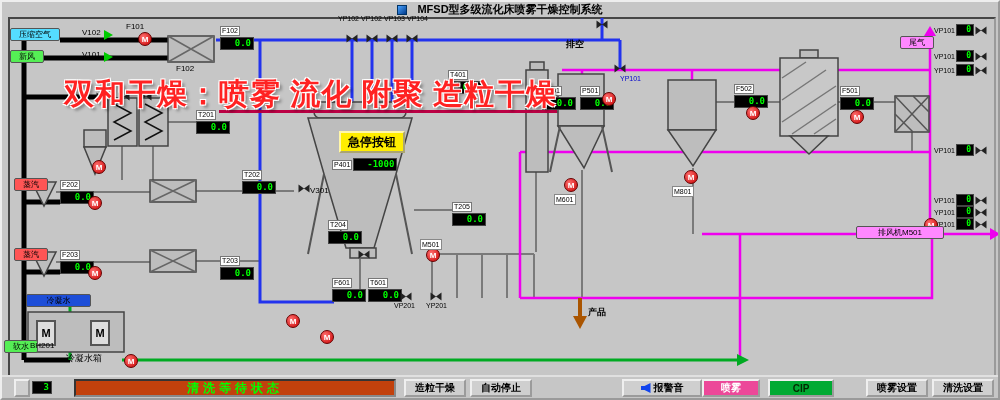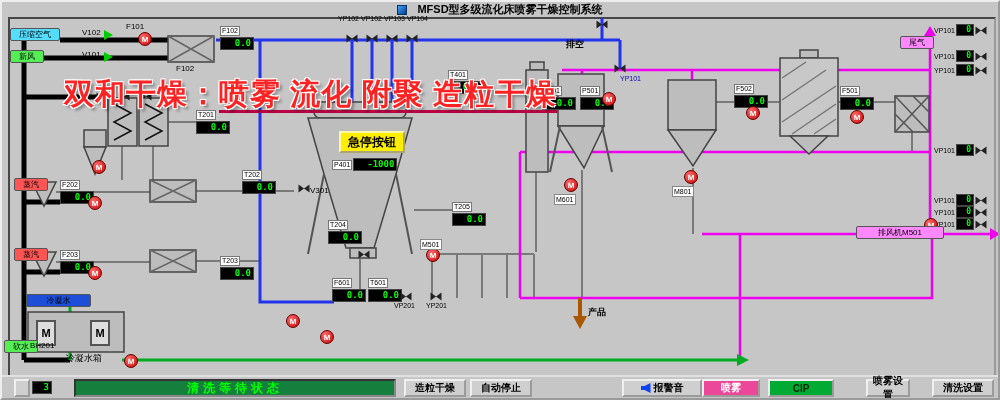--- a/index.html
+++ b/index.html
@@ -44,21 +44,21 @@
   #estop{position:absolute;left:337px;top:129px;width:66px;height:22px;z-index:4;background:#ffee00;
     border:2px outset #fff6aa;color:#000;font-weight:bold;font-size:12px;display:flex;align-items:center;
     justify-content:center;cursor:pointer}
   
   #bottombar{position:absolute;left:0;right:0;bottom:0;height:23px;background:#c6c6c6;border-top:2px outset #e0e0e0;z-index:6}
   .btn3d{position:absolute;top:2px;height:18px;background:#cfcfcf;border:2px outset #efefef;font-size:10px;
     font-weight:bold;color:#000;display:flex;align-items:center;justify-content:center;
     font-family:inherit;padding:0 2px;cursor:pointer}
   #btn-spray{background:#ec4899;color:#fff}
   #btn-cip{background:#00aa33;color:#002a00}
-  #statusbox{position:absolute;left:72px;top:2px;width:322px;height:18px;background:#15803d;border:2px inset #888;
+  #statusbox{position:absolute;left:72px;top:2px;width:322px;height:18px;background:#c2410c;border:2px inset #888;
     color:#00ff00;font-size:12px;font-weight:bold;display:flex;align-items:center;justify-content:center;letter-spacing:4px}
   #counter{position:absolute;left:30px;top:4px;min-width:20px}
   #btn-mini{left:12px;width:16px}
   .spk{display:inline-block;width:10px;height:10px;margin-right:3px;background:#1144ee;
     clip-path:polygon(0 30%,40% 30%,100% 0,100% 100%,40% 70%,0 70%)}
 </style>
 </head>
 <body>
 
 <div id="screen">
@@ -200,21 +200,21 @@
     <div class="disp-val" id="counter">3</div>
     <div id="statusbox">清洗等待状态</div>
     <button class="btn3d" style="left:402px;width:62px">造粒干燥</button>
     <button class="btn3d" style="left:468px;width:62px">自动停止</button>
     <button class="btn3d" style="left:620px;width:80px">
         <span class="spk"></span>
         <span>报警音</span>
       </button>
     <button class="btn3d" id="btn-spray" style="left:700px;width:58px">喷雾</button>
     <button class="btn3d" id="btn-cip" style="left:766px;width:66px">CIP</button>
-    <button class="btn3d" style="left:864px;width:44px">喷雾设置</button>
+    <button class="btn3d" style="left:864px;width:62px">喷雾设置</button>
     <button class="btn3d" style="left:930px;width:62px">清洗设置</button>
   </div>
 
 <div class="disp" style="left: 218px; top: 24px;">
       <div class="disp-tag">F102</div>
       <div class="disp-val">0.0</div>
     </div>
     <div class="disp" style="left: 194px; top: 108px;">
       <div class="disp-tag">T201</div>
       <div class="disp-val">0.0</div>

